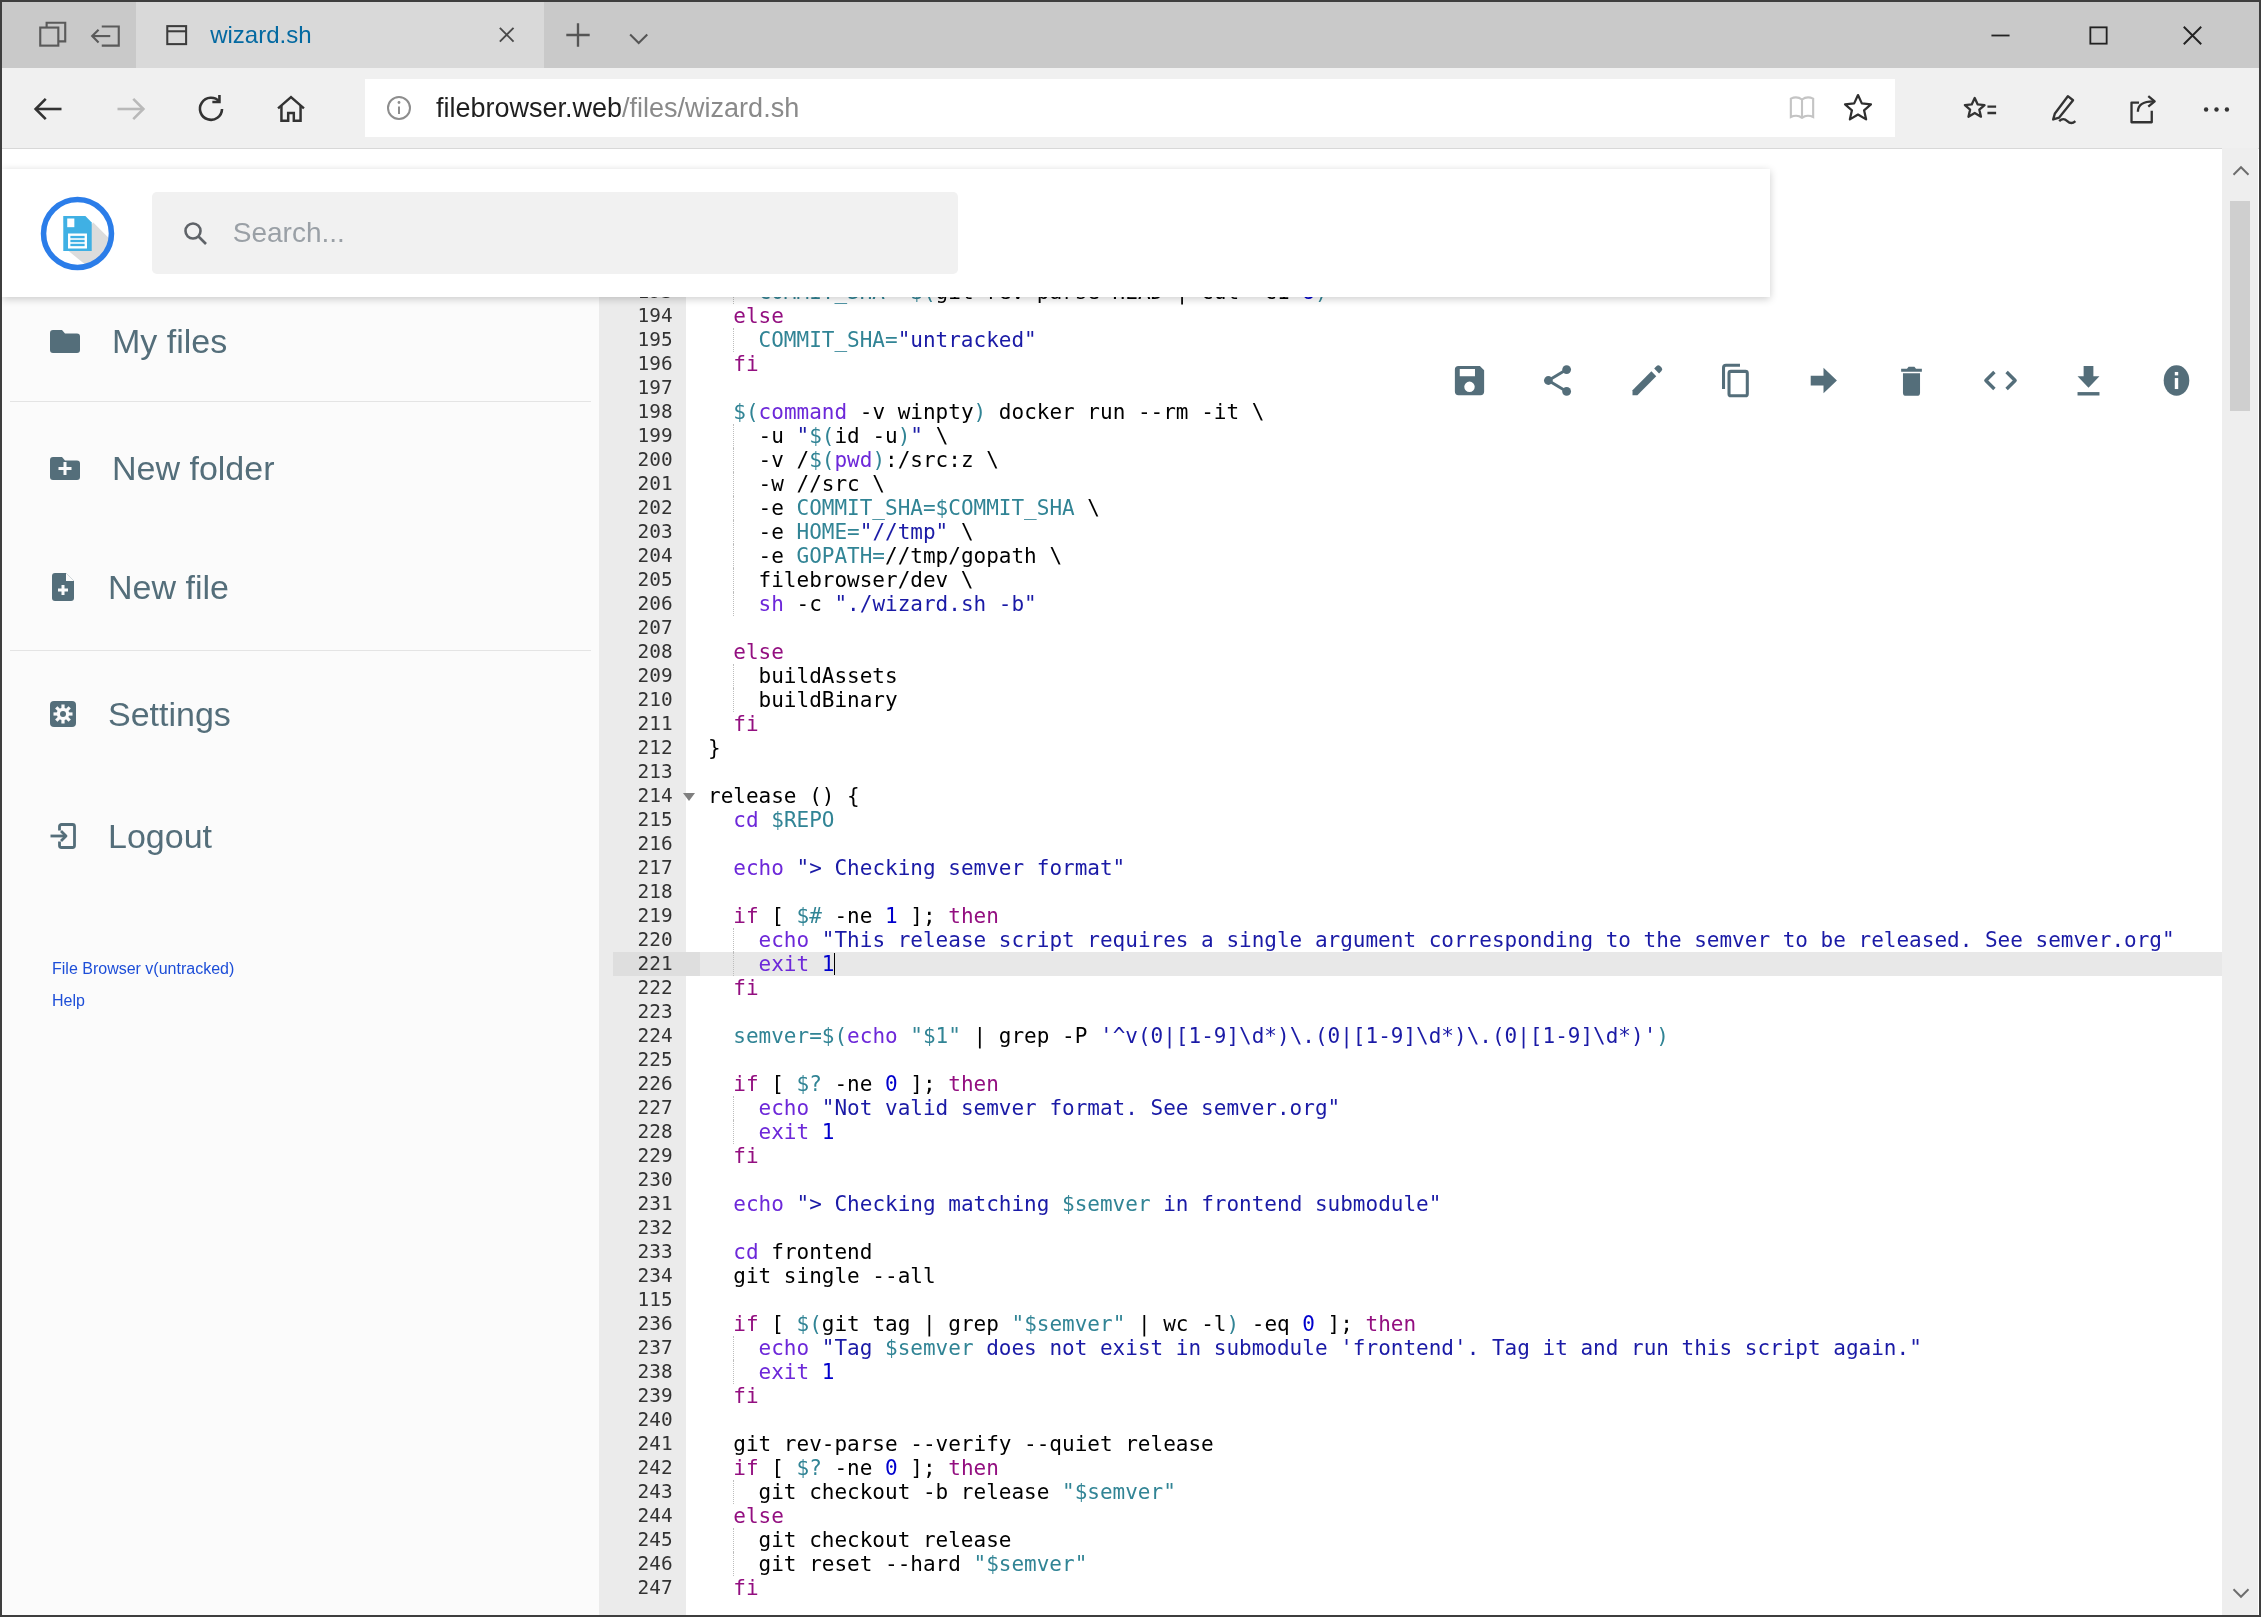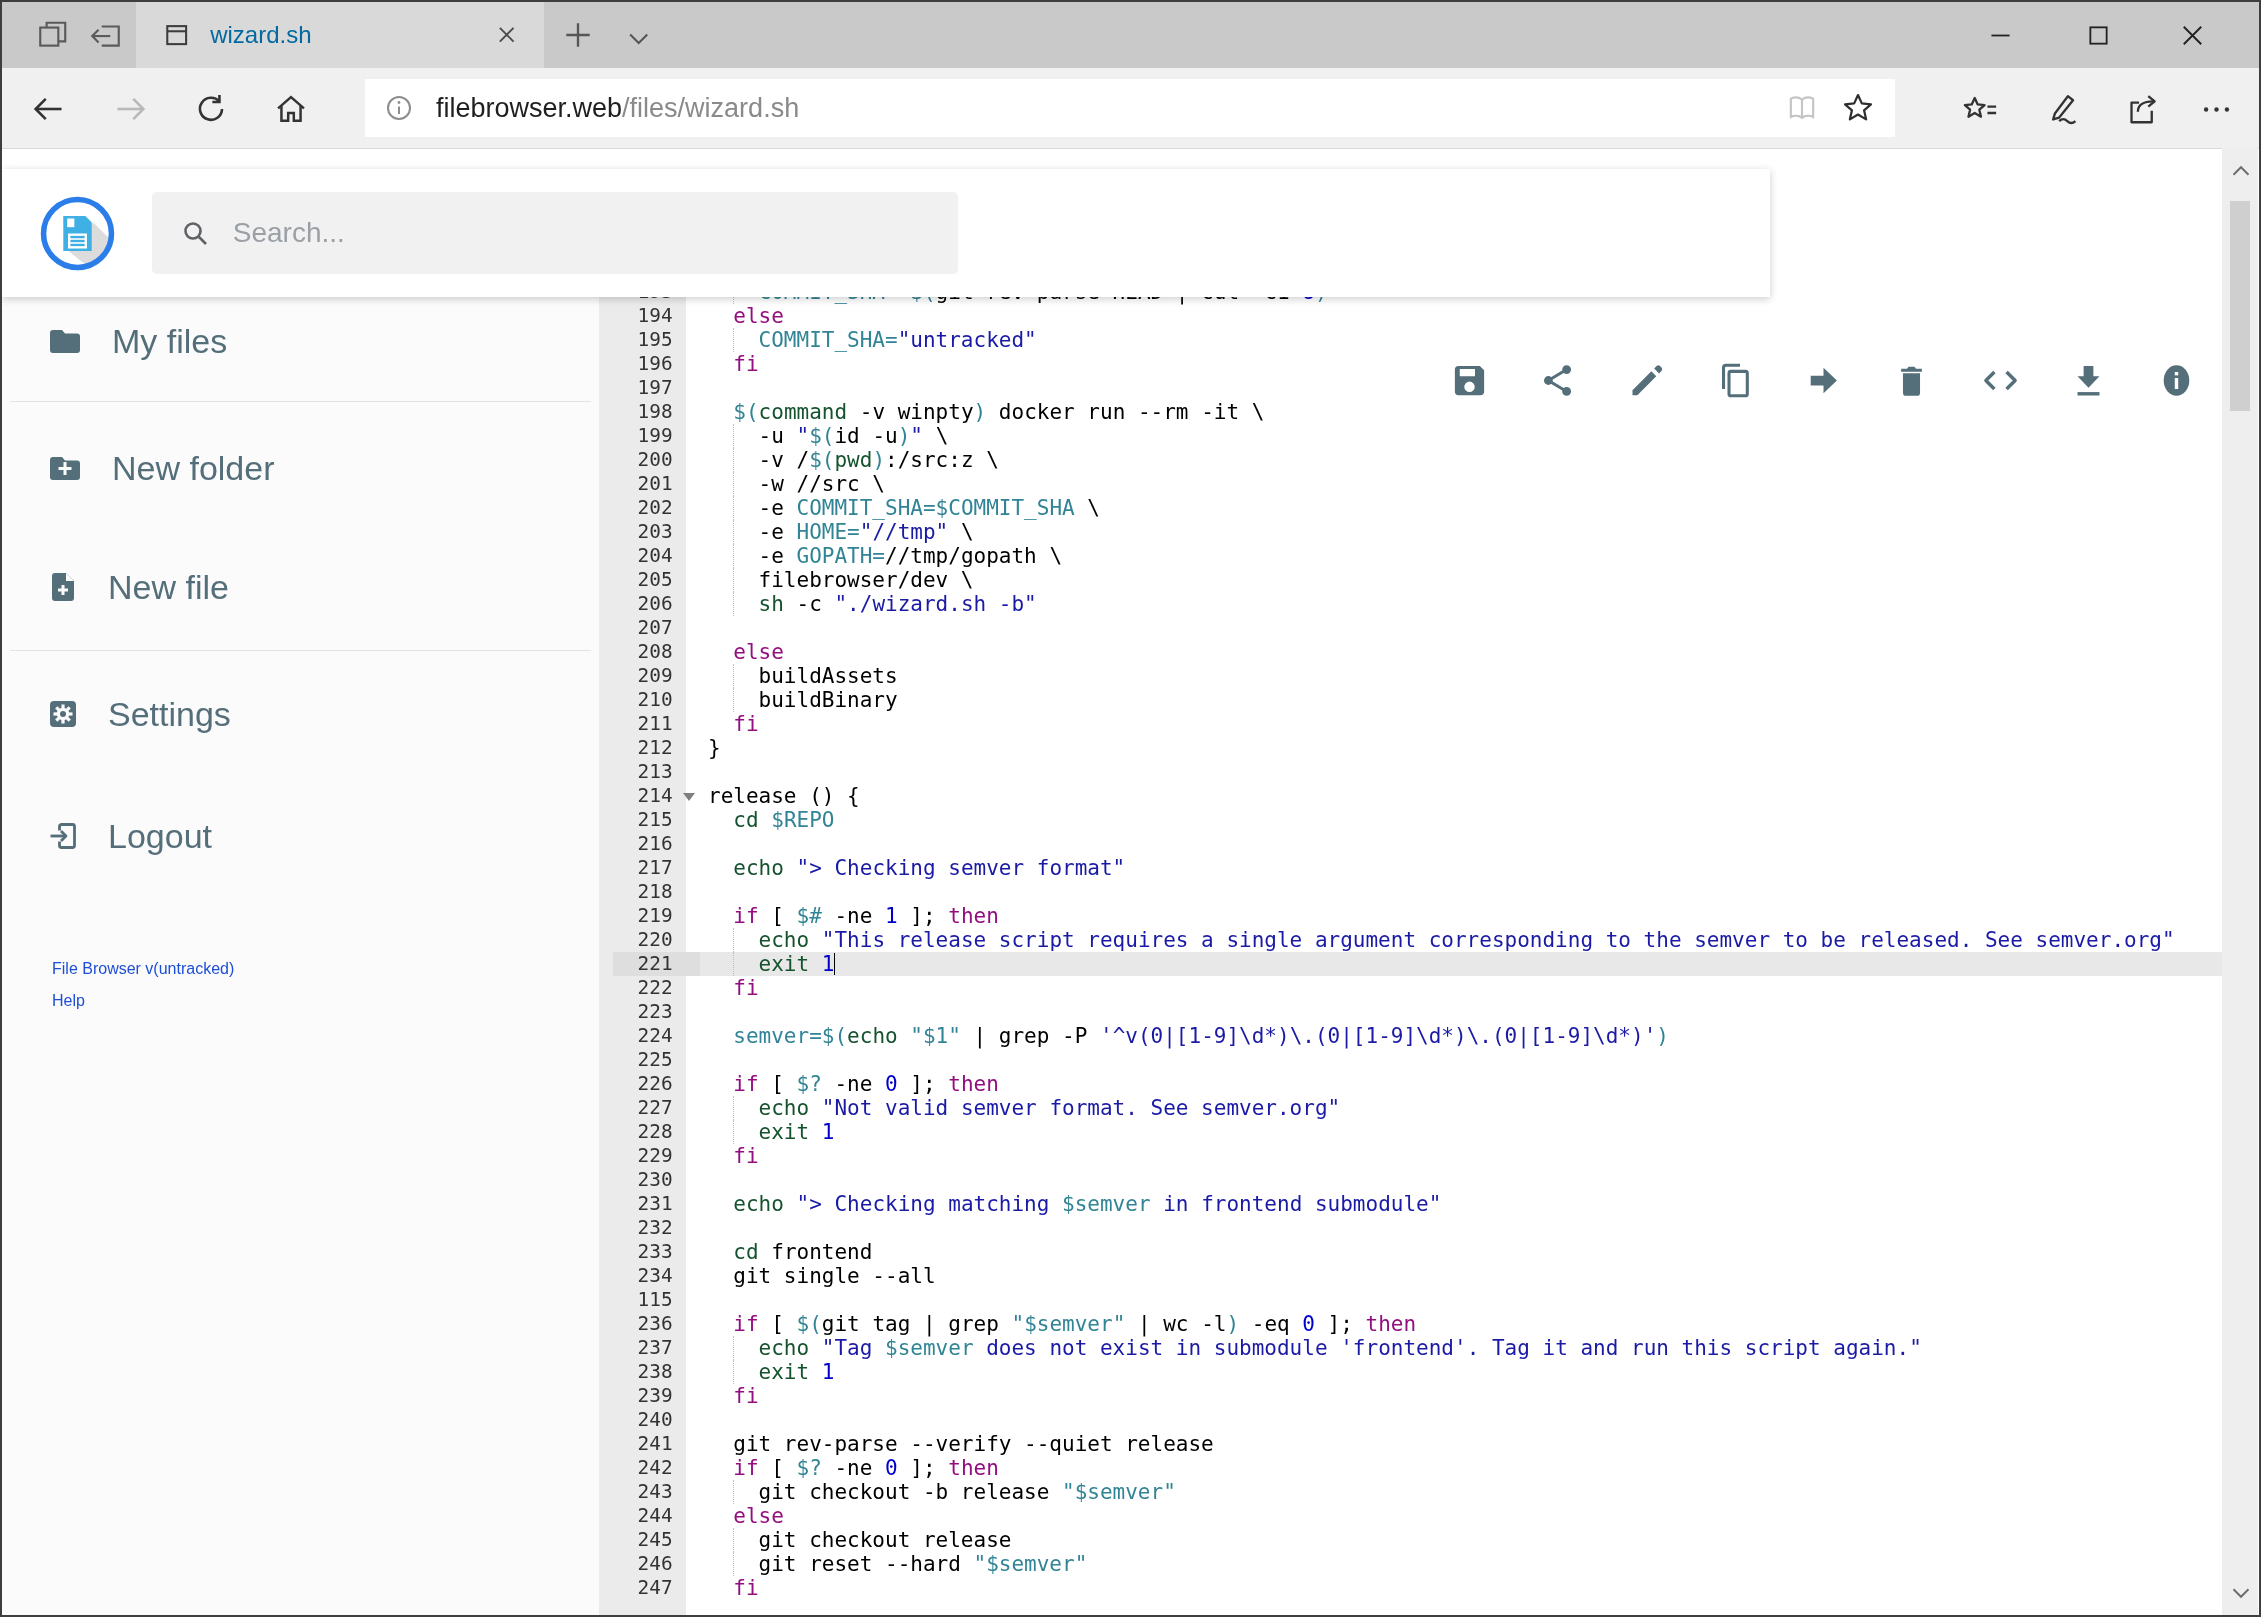--- a/index.html
+++ b/index.html
@@ -54,21 +54,21 @@
   .cl .src{position:relative;padding-left:8px;color:#000;flex:1;}
   .cl.active{background:#e8e8e8;}
   .cl.active .gut{background:#dedede;}
   .guide{position:absolute;left:33px;top:0;height:24px;border-left:0.8px dotted #bdbdbd;}
   .caret{display:inline-block;width:0;height:22px;border-left:1.6px solid #000;vertical-align:-4px;}
   .fold{position:absolute;right:4.8px;top:9px;width:0;height:0;border-left:6.5px solid transparent;
     border-right:6.5px solid transparent;border-top:8px solid #7f7f7f;}
   .tk-k{color:#930f80;}
   .tk-s{color:#1a1aa6;}
   .tk-v{color:#318495;}
-  .tk-f{color:#14532d;}
+  .tk-f{color:#6d28d9;}
   .tk-n{color:#0000cd;}
   .tk-t{color:#000;}
 
   
   .vscroll{position:absolute;left:2220px;top:146px;width:36px;bottom:0;background:#eeeeee;z-index:6;}
   .vthumb{position:absolute;left:8px;top:53px;width:20px;height:210px;background:#cfcfcf;}
   .varrow{position:absolute;left:6.5px;width:24px;height:24px;color:#6d6d6d;}
 </style>
 </head>
 <body>

